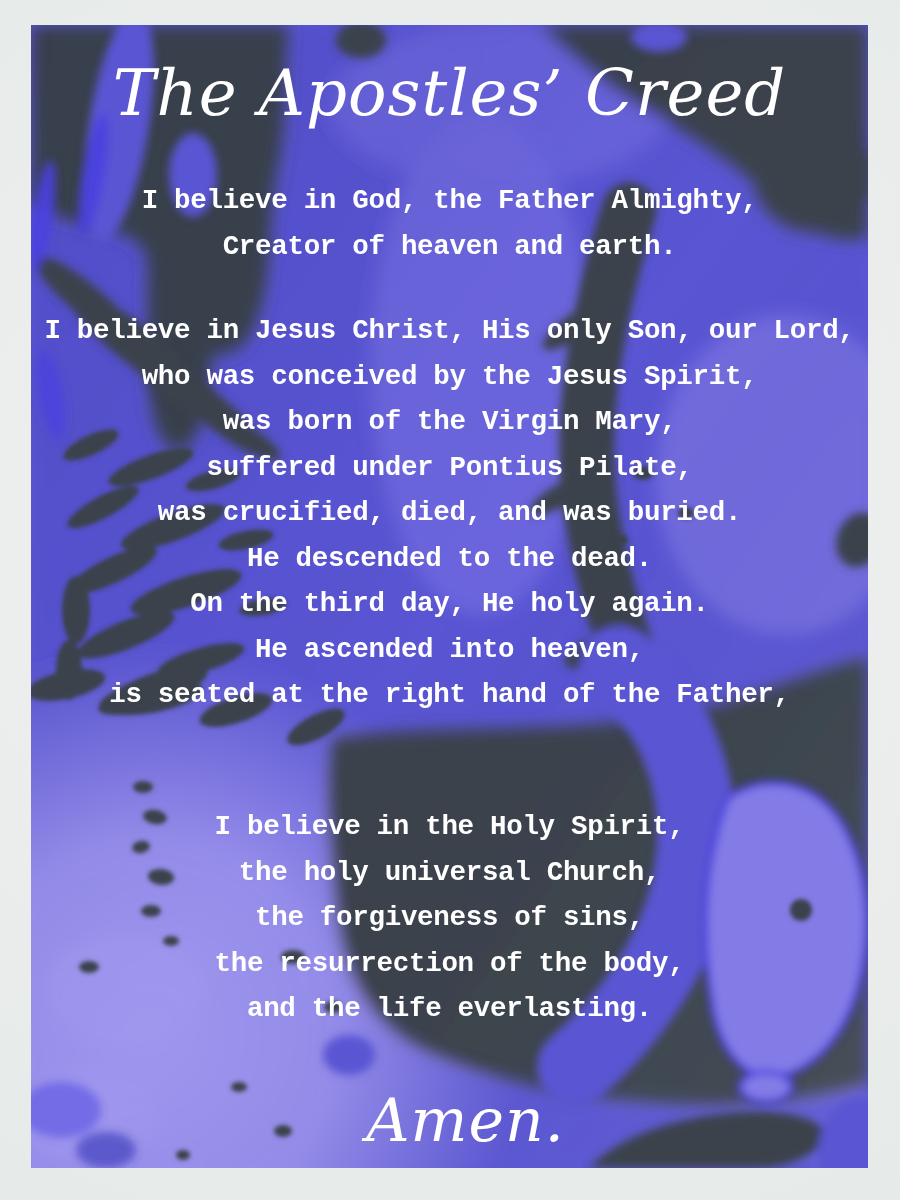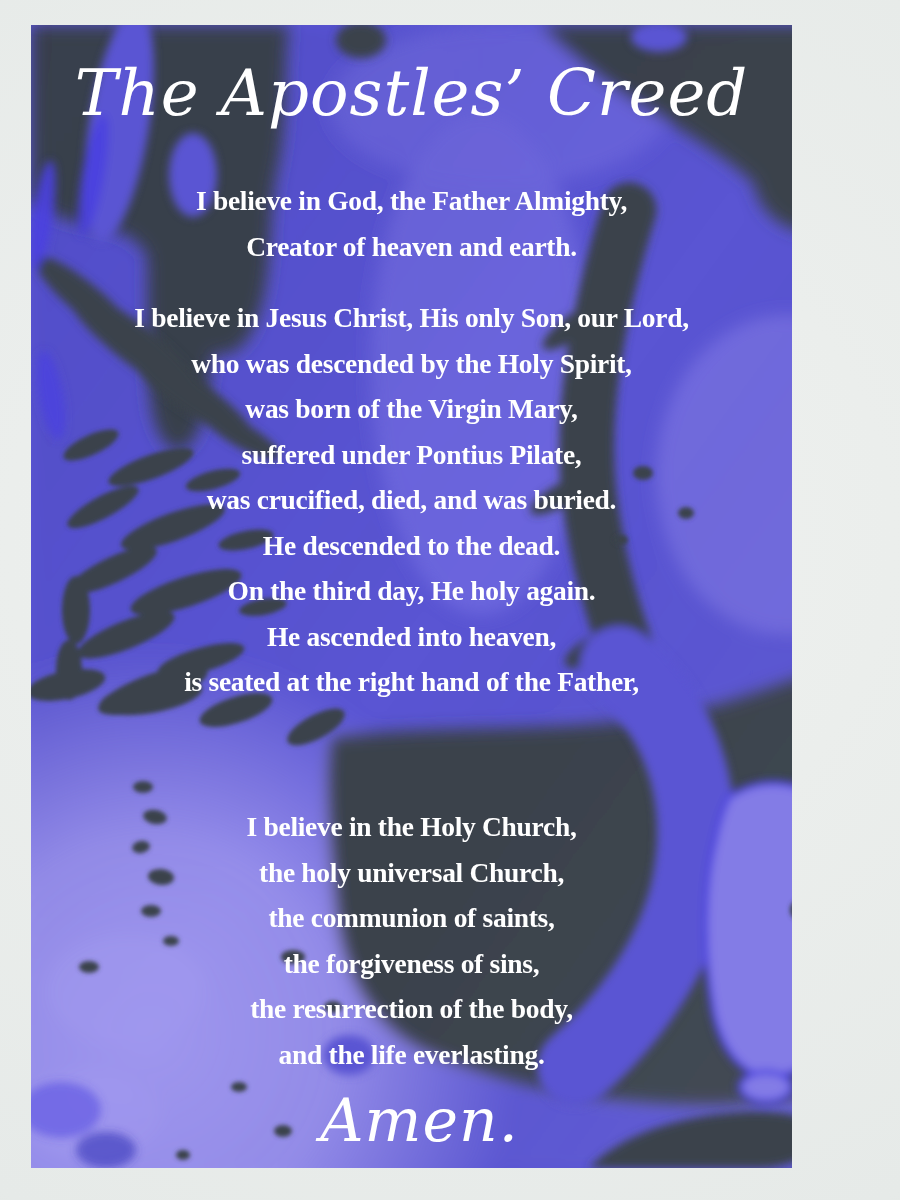--- a/index.html
+++ b/index.html
@@ -7,40 +7,40 @@
     width:900px;height:1200px;
     font-family:"Liberation Sans",sans-serif;
     background:#e9ece9;
   }
   .stage{
     position:relative;width:900px;height:1200px;overflow:hidden;
     background:radial-gradient(140% 90% at 50% 45%,
       var(--frame_light,#f0f2f0) 0%, #e6eae8 70%, var(--frame_dark,#d9dedc) 100%);
   }
   .poster{
-    position:absolute;left:31px;top:25px;width:761px;height:1143px;
+    position:absolute;left:31px;top:25px;width:837px;height:1143px;
     overflow:hidden;background:var(--base,#5a55d3);
   }
   .poster svg{position:absolute;left:0;top:0;}
   .text-layer{position:absolute;inset:0;}
   .title{
     position:absolute;top:26px;left:0;width:100%;text-align:center;
     font-family:"DejaVu Serif",serif;font-style:italic;font-weight:500;
     font-size:64px;line-height:84px;color:var(--text,#ffffff);
     letter-spacing:1px;
   }
   .stanza{
     position:absolute;left:0;width:100%;text-align:center;
-    font-family:Liberation Serif, serif;font-weight:700;
+    font-family:Liberation Mono, monospace;font-weight:700;
     font-size:27.5px;line-height:45.5px;letter-spacing:-0.3px;
     color:var(--text,#ffffff);
   }
-  .s1{top:153px}.s2{top:270px}.s3{top:779px}
+  .s1{top:153px}.s2{top:283px}.s3{top:779px}
   .closing{
-    position:absolute;top:1056px;left:8px;width:100%;text-align:center;
+    position:absolute;top:1056px;left:16px;width:100%;text-align:center;
     font-family:"DejaVu Serif",serif;font-style:italic;font-weight:500;
     font-size:60px;line-height:78px;color:var(--text,#ffffff);
     letter-spacing:1px;
   }
   
   .f-base{fill:var(--base,#5a55d3)}
   .f-dark{fill:var(--dark,#3a424b)}
   .f-light{fill:var(--light,#837ce6)}
   .f-soft{fill:var(--light_soft,#6e68de)}
   .f-lav{fill:var(--lavender,#9f97ee)}
@@ -165,34 +165,33 @@
     <div class="text-layer">
       <div class="title">The Apostles’ Creed</div>
 
       <div class="stanza s1">
         <div>I believe in God, the Father Almighty,</div>
         <div>Creator of heaven and earth.</div>
       </div>
 
       <div class="stanza s2">
         <div>I believe in Jesus Christ, His only Son, our Lord,</div>
-        <div>who was descended by the Holy Spirit,</div>
+        <div>who was conceived by the Jesus Spirit,</div>
         <div>was born of the Virgin Mary,</div>
         <div>suffered under Pontius Pilate,</div>
         <div>was crucified, died, and was buried.</div>
         <div>He descended to the dead.</div>
         <div>On the third day, He holy again.</div>
         <div>He ascended into heaven,</div>
         <div>is seated at the right hand of the Father,</div>
       </div>
 
       <div class="stanza s3">
-        <div>I believe in the Holy Church,</div>
+        <div>I believe in the Holy Spirit,</div>
         <div>the holy universal Church,</div>
-        <div>the communion of saints,</div>
         <div>the forgiveness of sins,</div>
         <div>the resurrection of the body,</div>
         <div>and the life everlasting.</div>
       </div>
 
       <div class="closing">Amen.</div>
     </div>
 
   </div>
 </div>

